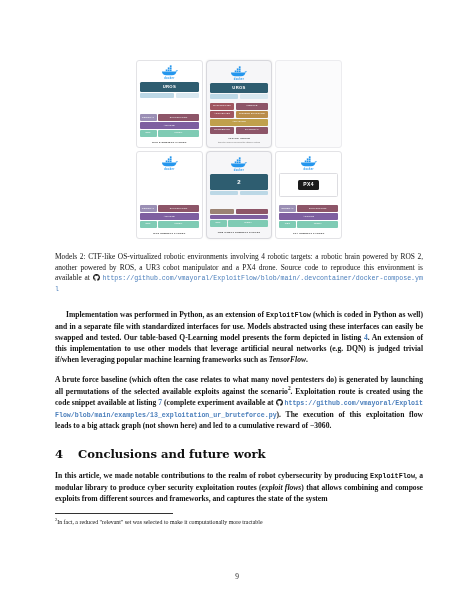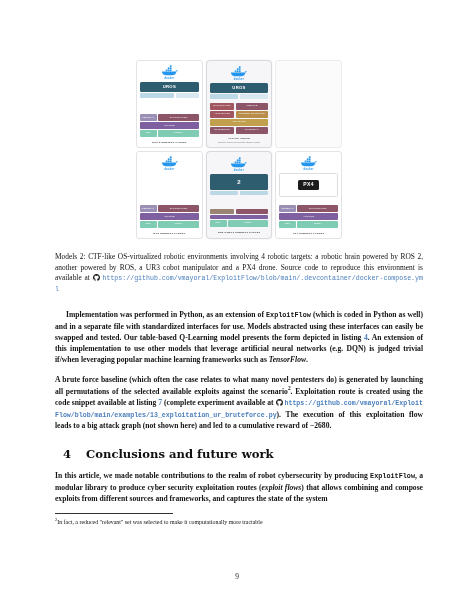--- a/index.html
+++ b/index.html
@@ -193,21 +193,21 @@
     font-family: "DejaVu Serif", "Liberation Serif", serif;
     font-size: 9.6px;
     font-weight: bold;
     margin: 11px 0 7px 0;
   }
   h2.sec .num { display: inline-block; width: 23px; }
   h1.sec {
     font-family: "DejaVu Serif", "Liberation Serif", serif;
     font-size: 11.6px;
     font-weight: bold;
-    margin: 15px 0 9px 8px;
+    margin: 15px 0 9px 0;
   }
   h1.sec .num { display: inline-block; width: 23px; }
   sup { font-size: 5.4px; vertical-align: super; }
 
   
   .footnote-rule {
     width: 118px;
     height: 0;
     border-top: 0.7px solid #333;
     margin: 6px 0 3px 0;
@@ -429,21 +429,21 @@
         <path fill="#111" d="M8 0C3.58 0 0 3.58 0 8c0 3.54 2.29 6.53 5.47 7.59.4.07.55-.17.55-.38 0-.19-.01-.82-.01-1.49-2.01.37-2.53-.49-2.69-.94-.09-.23-.48-.94-.82-1.13-.28-.15-.68-.52-.01-.53.63-.01 1.08.58 1.23.82.72 1.21 1.87.87 2.33.66.07-.52.28-.87.51-1.07-1.78-.2-3.64-.89-3.64-3.95 0-.87.31-1.59.82-2.15-.08-.2-.36-1.02.08-2.12 0 0 .67-.21 2.2.82a7.4 7.4 0 0 1 2-.27c.68 0 1.36.09 2 .27 1.53-1.04 2.2-.82 2.2-.82.44 1.1.16 1.92.08 2.12.51.56.82 1.27.82 2.15 0 3.07-1.87 3.75-3.65 3.95.29.25.54.73.54 1.48 0 1.07-.01 1.93-.01 2.2 0 .21.15.46.55.38A8.01 8.01 0 0 0 16 8c0-4.42-3.58-8-8-8z"></path>
       </svg>
       <span class="link">https://github.com/vmayoral/ExploitFlow/blob/main/.devcontainer/docker-compose.yml</span>
     </div>
 
     <p class="body"><span>Implementation was performed in Python, as an extension of </span><span class="mono-inl">ExploitFlow</span><span> (which is coded in Python as well) and in a separate file with standardized interfaces for use. Models abstracted using these interfaces can easily be swapped and tested. Our table-based Q-Learning model presents the form depicted in listing </span><span class="ref">4</span><span>. An extension of this implementation to use other models that leverage artificial neural networks (e.g. DQN) is judged trivial if/when leveraging popular machine learning frameworks such as </span><span class="ital">TensorFlow</span><span>.</span></p>
 
 
     <p class="body noindent"><span>A brute force baseline (which often the case relates to what many novel pentesters do) is generated by launching all permutations of the selected available exploits against the scenario</span><sup>2</sup><span>. Exploitation route is created using the code snippet available at listing </span><span class="ref">7</span><span> (complete experiment available at </span><svg class="gh-icon" width="7" height="7" viewBox="0 0 16 16">
           <path fill="#111" d="M8 0C3.58 0 0 3.58 0 8c0 3.54 2.29 6.53 5.47 7.59.4.07.55-.17.55-.38 0-.19-.01-.82-.01-1.49-2.01.37-2.53-.49-2.69-.94-.09-.23-.48-.94-.82-1.13-.28-.15-.68-.52-.01-.53.63-.01 1.08.58 1.23.82.72 1.21 1.87.87 2.33.66.07-.52.28-.87.51-1.07-1.78-.2-3.64-.89-3.64-3.95 0-.87.31-1.59.82-2.15-.08-.2-.36-1.02.08-2.12 0 0 .67-.21 2.2.82a7.4 7.4 0 0 1 2-.27c.68 0 1.36.09 2 .27 1.53-1.04 2.2-.82 2.2-.82.44 1.1.16 1.92.08 2.12.51.56.82 1.27.82 2.15 0 3.07-1.87 3.75-3.65 3.95.29.25.54.73.54 1.48 0 1.07-.01 1.93-.01 2.2 0 .21.15.46.55.38A8.01 8.01 0 0 0 16 8c0-4.42-3.58-8-8-8z"></path>
-        </svg> <span class="link">https://github.com/vmayoral/ExploitFlow/blob/main/examples/13_exploitation_ur_bruteforce.py</span><span>). The execution of this exploitation flow leads to a big attack graph (not shown here) and led to a cumulative reward of −2680.</span></p>
+        </svg> <span class="link">https://github.com/vmayoral/ExploitFlow/blob/main/examples/13_exploitation_ur_bruteforce.py</span><span>). The execution of this exploitation flow leads to a big attack graph (not shown here) and led to a cumulative reward of −3060.</span></p>
 
     <h1 class="sec"><span class="num">4</span><span>Conclusions and future work</span></h1>
 
     <p class="body noindent"><span>In this article, we made notable contributions to the realm of robot cybersecurity by producing </span><span class="mono-inl">ExploitFlow</span><span>, a modular library to produce cyber security exploitation routes (</span><span class="ital">exploit</span><span class="ital"> flows</span><span>) that allows combining and compose exploits from different sources and frameworks, and captures the state of the system</span></p>
 
     <div class="footnote-rule"></div>
     <div class="footnote"><sup>2</sup><span>In fact, a reduced "relevant" set was selected to make it computationally more tractable</span></div>
 
   </div>
 

